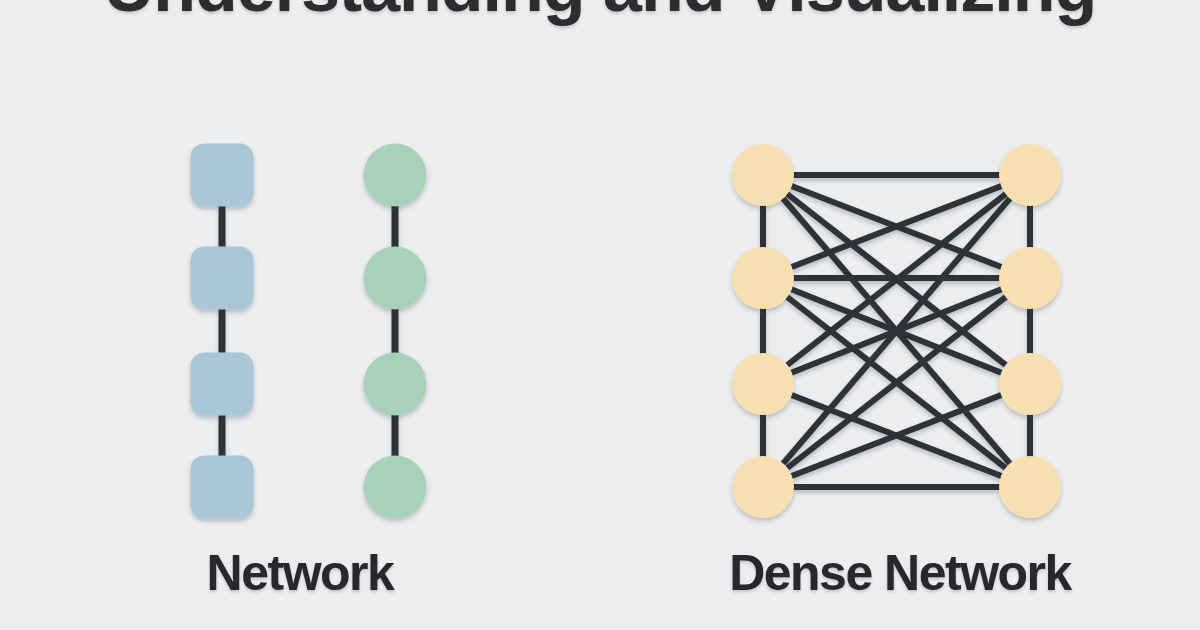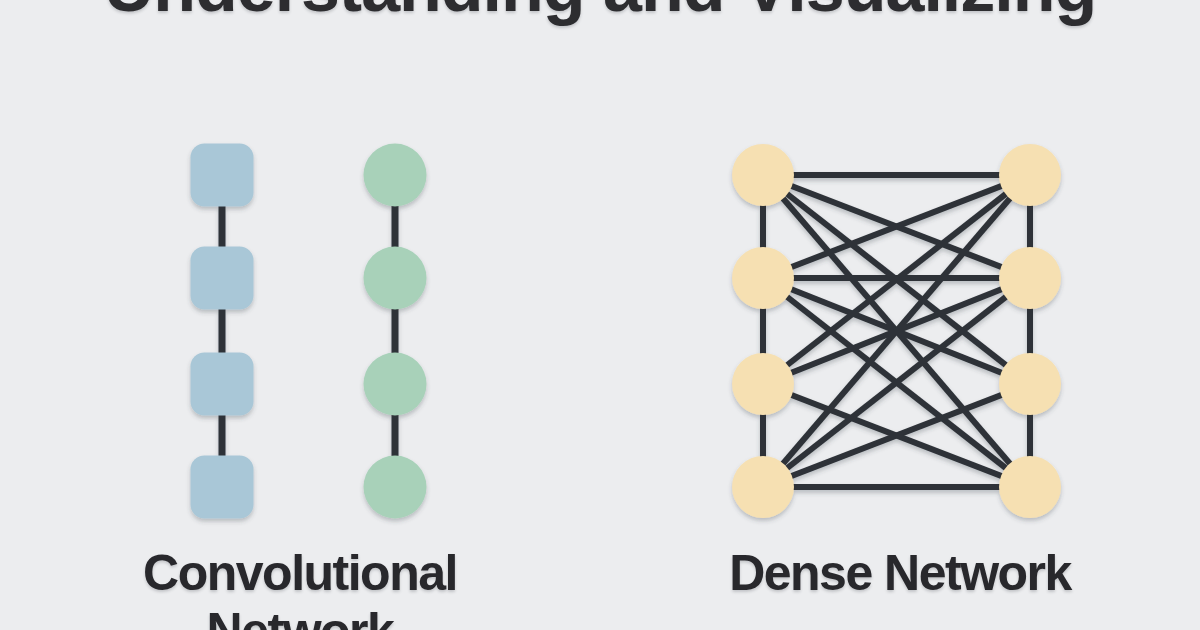--- a/index.html
+++ b/index.html
@@ -78,17 +78,16 @@
       <circle cx="763" cy="384" r="31" fill="#f6e0b2"></circle>
       <circle cx="763" cy="487" r="31" fill="#f6e0b2"></circle>
       <circle cx="1030" cy="175" r="31" fill="#f6e0b2"></circle>
       <circle cx="1030" cy="278" r="31" fill="#f6e0b2"></circle>
       <circle cx="1030" cy="384" r="31" fill="#f6e0b2"></circle>
       <circle cx="1030" cy="487" r="31" fill="#f6e0b2"></circle>
     </g>
 </svg>
 
 <div class="label label-conv" style="color: rgb(40, 40, 44);">
-  <div>Convolutional</div>
   <div>Network</div>
 </div>
 
 <div class="label label-dense" style="color: rgb(40, 40, 44);">Dense Network</div>
 
 </body></html>

